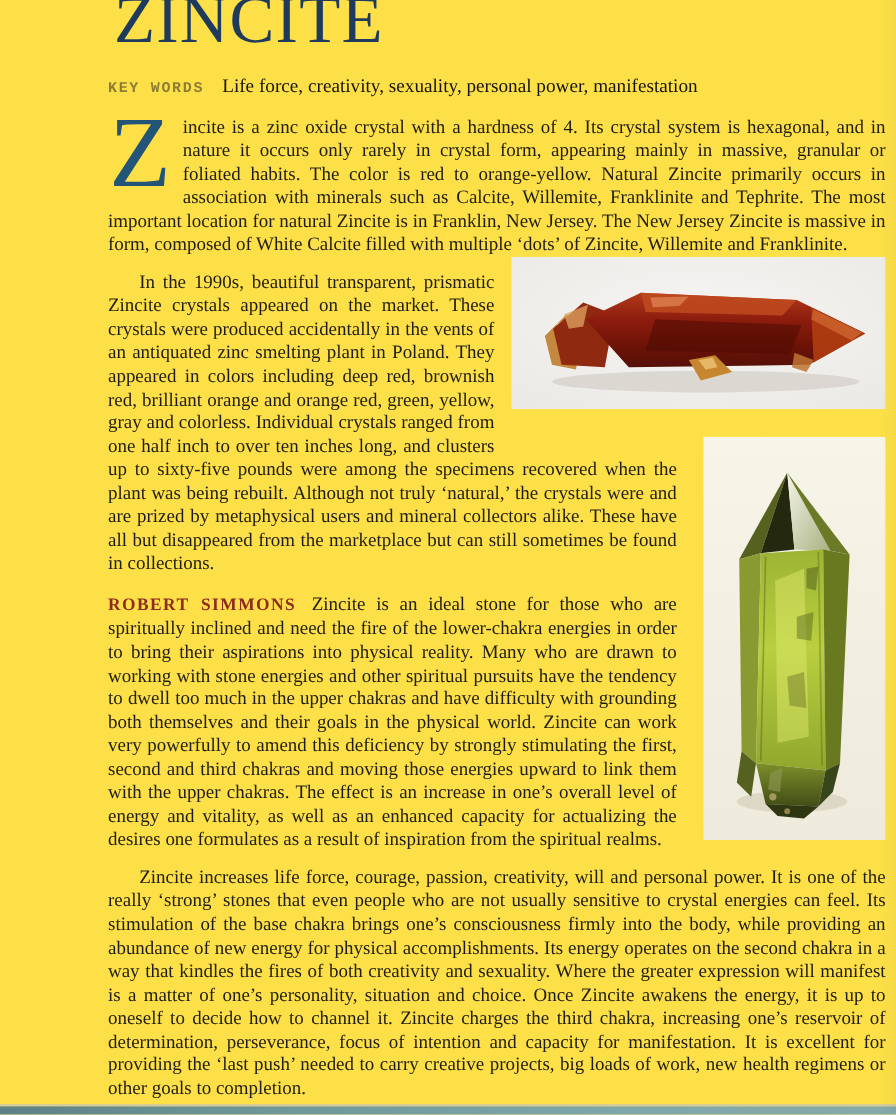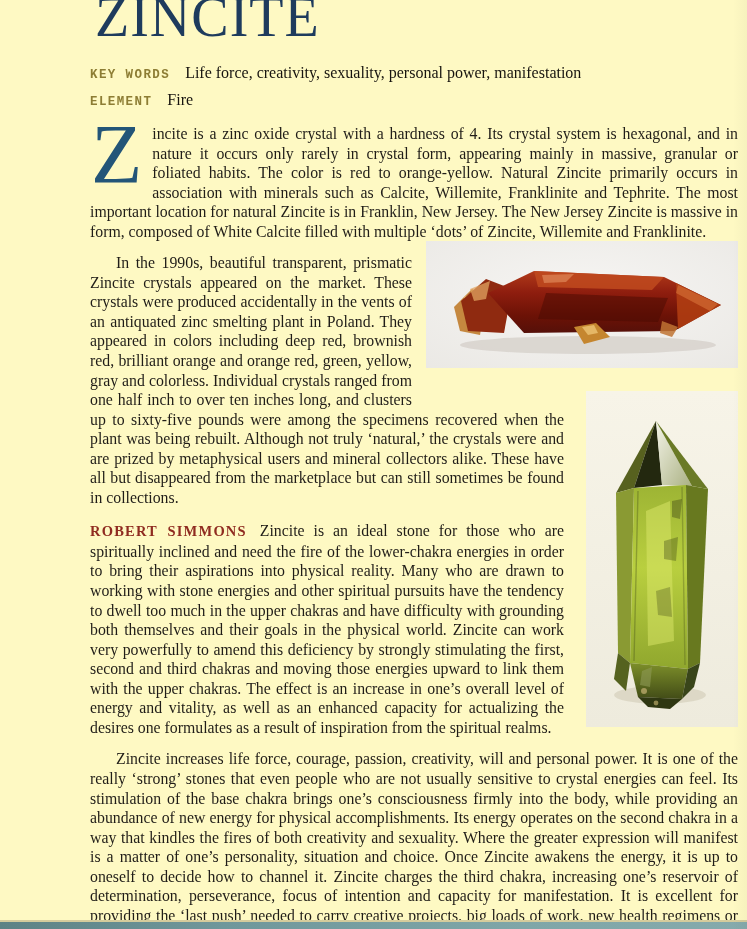--- a/index.html
+++ b/index.html
@@ -1,20 +1,20 @@
 <!DOCTYPE html>
 <html lang="en"><head>
 <meta charset="utf-8">
 <style>
   html,body{margin:0;padding:0;background:#e8e6e0;}
   .page{
     position:relative;
     width:747px;height:929px;
     margin:0 auto;
-    background:#fef9c3;
+    background:#fde047;
     overflow:hidden;
     font-family:"Liberation Serif", serif;
     color:#201d18;
   }
   .page::after{
     content:"";position:absolute;top:0;right:0;bottom:0;width:14px;
     background:linear-gradient(90deg, rgba(0,0,0,0) 0%, rgba(60,60,50,0.04) 100%);
     pointer-events:none;
   }
   .content{padding:0 9px 0 90px;}
@@ -92,23 +92,20 @@
 <body>
 
 <div class="page">
   <div class="content">
 
     <h1 class="title">ZINCITE</h1>
 
     <div class="props">
       <div class="prop-row">
         <span class="prop-label">KEY WORDS</span><span class="prop-value">Life force, creativity, sexuality, personal power, manifestation</span>
-      </div>
-      <div class="prop-row">
-        <span class="prop-label">ELEMENT</span><span class="prop-value">Fire</span>
       </div>
     </div>
 
     <p class="intro"><span class="dropcap">Z</span><span>incite is a zinc oxide crystal with a hardness of 4. Its crystal system is hexagonal, and in nature it occurs only rarely in crystal form, appearing mainly in massive, granular or foliated habits. The color is red to orange-yellow. Natural Zincite primarily occurs in association with minerals such as Calcite, Willemite, Franklinite and Tephrite. The most important location for natural Zincite is in Franklin, New Jersey. The New Jersey Zincite is massive in form, composed of White Calcite filled with multiple ‘dots’ of Zincite, Willemite and Franklinite.</span></p>
 
     <div class="float-red">
       <svg viewBox="0 0 312 127">
         <defs>
           <radialGradient id="rbg" cx="50%" cy="42%" r="80%">
             <stop offset="0%" stop-color="#f6f5f3"></stop>

